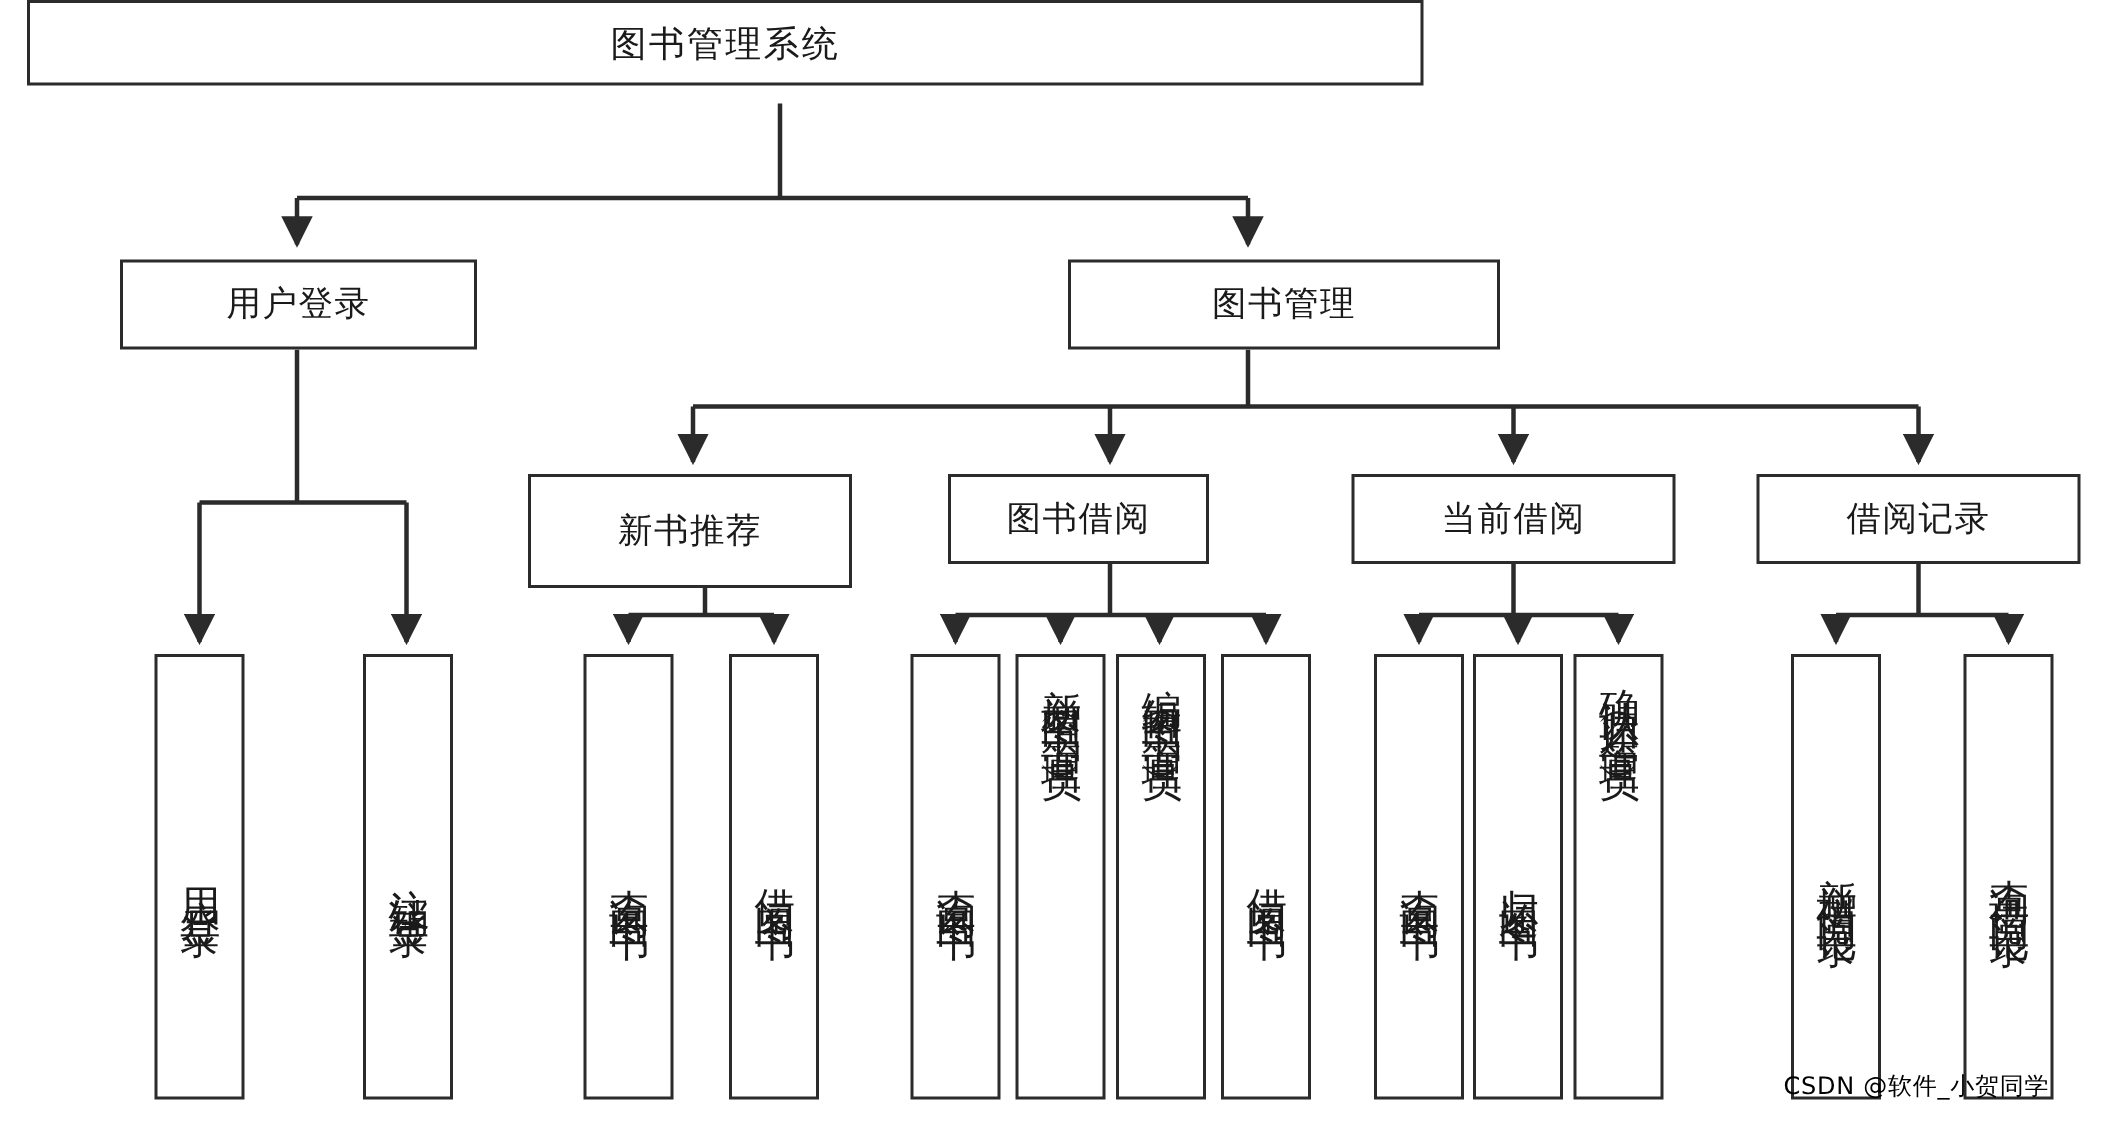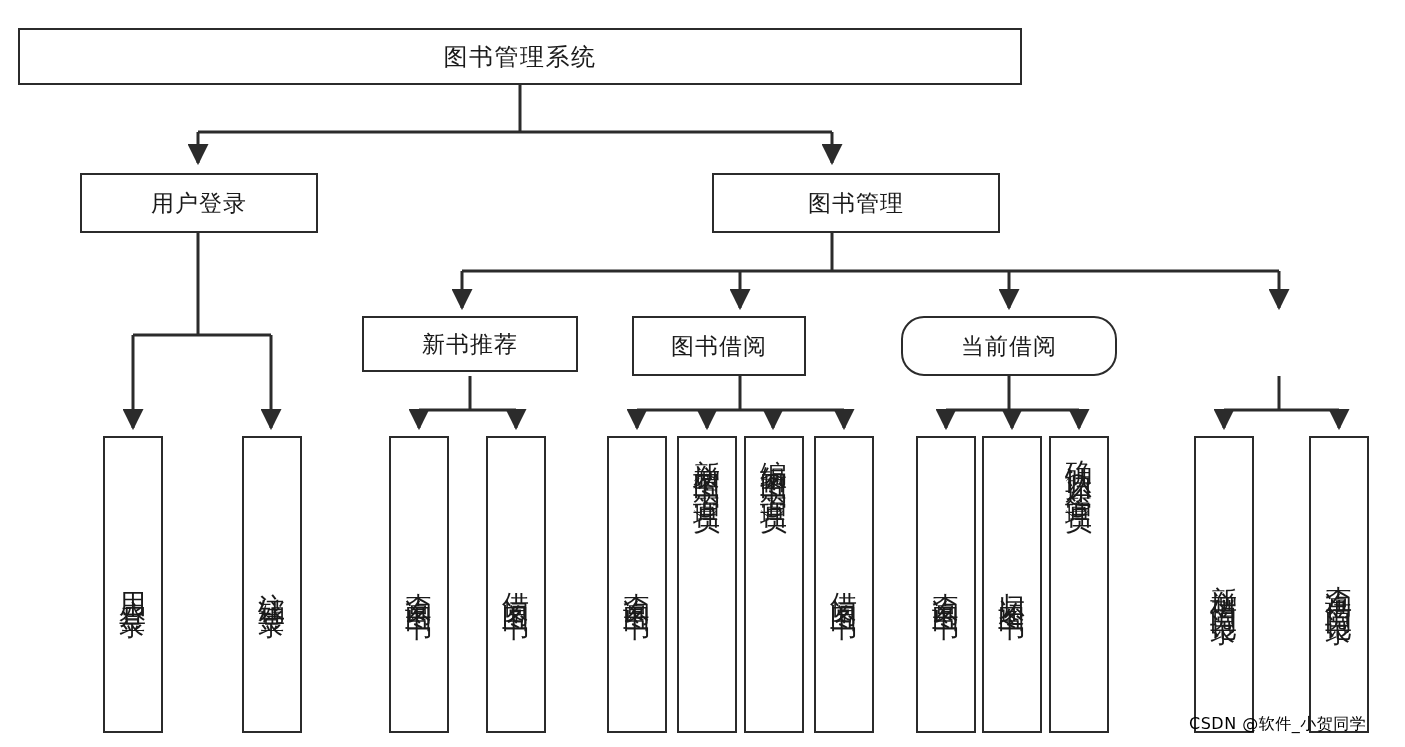--- a/index.html
+++ b/index.html
@@ -124,39 +124,42 @@
       <path d="M 1012 410 L 1012 428" marker-end="url(#arrow)"></path>
       <path d="M 1079 410 L 1079 428" marker-end="url(#arrow)"></path>
 
       <path d="M 1279 376 L 1279 410"></path>
       <path d="M 1224 410 L 1339 410"></path>
       <path d="M 1224 410 L 1224 428" marker-end="url(#arrow)"></path>
       <path d="M 1339 410 L 1339 428" marker-end="url(#arrow)"></path>
     </g>
   </svg>
 
-  <div class="node horiz root" style="left:18px; top:28px; width:1004px; height:57px;">
+  <div class="node horiz root" style="left:18px; top:0; width:931px; height:57px;">
     <span class="label">图书管理系统</span>
   </div>
 
   <div class="node horiz" style="left:80px; top:173px; width:238px; height:60px;">
     <span class="label">用户登录</span>
   </div>
   <div class="node horiz" style="left:712px; top:173px; width:288px; height:60px;">
     <span class="label">图书管理</span>
   </div>
 
-  <div class="node horiz" style="left:362px; top:316px; width:216px; height:56px;">
+  <div class="node horiz" style="left:352px; top:316px; width:216px; height:76px;">
     <span class="label">新书推荐</span>
   </div>
   <div class="node horiz" style="left:632px; top:316px; width:174px; height:60px;">
     <span class="label">图书借阅</span>
   </div>
-  <div class="node horiz" style="left:901px; top:316px; width:216px; height:60px;border-radius:23px;">
+  <div class="node horiz" style="left:901px; top:316px; width:216px; height:60px;">
     <span class="label">当前借阅</span>
+  </div>
+  <div class="node horiz" style="left:1171px; top:316px; width:216px; height:60px;">
+    <span class="label">借阅记录</span>
   </div>
 
   <div class="node leaf center-text" style="left:103px; top:436px; width:60px; height:297px;">
     <span class="label">用户登录</span>
   </div>
   <div class="node leaf center-text" style="left:242px; top:436px; width:60px; height:297px;">
     <span class="label">注销登录</span>
   </div>
 
   <div class="node leaf center-text" style="left:389px; top:436px; width:60px; height:297px;">

